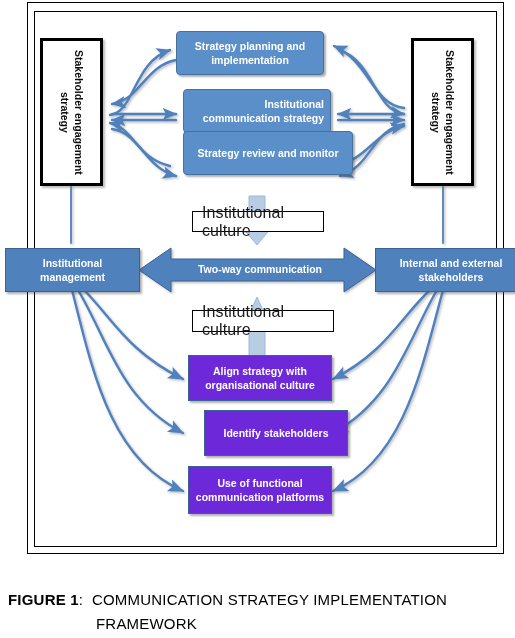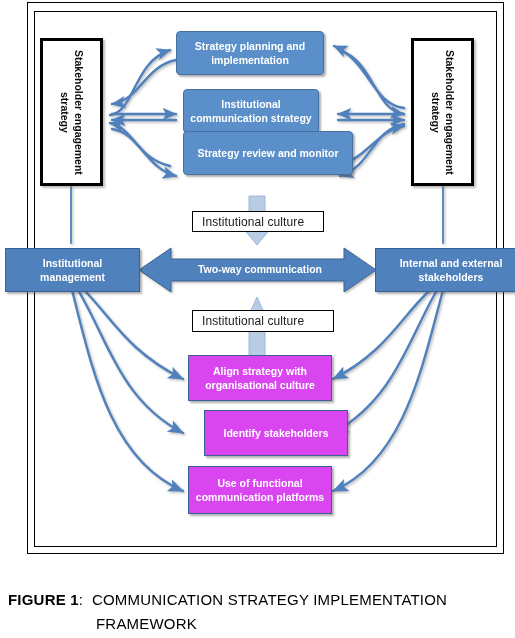--- a/index.html
+++ b/index.html
@@ -42,21 +42,21 @@
   #connectors {
     position: absolute;
     left: 0; top: 0;
     width: 515px; height: 638px;
     pointer-events: none;
   }
 
   
   .pbox {
     position: absolute;
-    background: #d946ef;
+    background: #6d28d9;
     border: 1px solid #3a6294;
     box-shadow: 2px 2px 2px rgba(80,80,80,0.45);
     color: #ffffff;
     font-weight: bold;
     font-size: 10.5px;
     line-height: 14px;
     display: flex;
     align-items: center;
     justify-content: center;
     text-align: center;
@@ -92,21 +92,21 @@
   
   .culture-box {
     position: absolute;
     background: #ffffff;
     border: 1px solid #000000;
     box-sizing: border-box;
     display: flex;
     align-items: center;
     justify-content: flex-start;
     padding-left: 9px;
-    font-size: 12px;
+    font-size: 16px;
     color: #1a1a1a;
     letter-spacing: 0.1px;
   }
 
   
   .endbox {
     position: absolute;
     background: #4f81bd;
     border: 1px solid #3a6294;
     box-shadow: 2px 2px 2px rgba(80,80,80,0.45);
@@ -222,21 +222,21 @@
   </div>
 
   <div class="vbox" style="left:411px; top:38px; width:63px; height:148px;">
     <span class="vtext">Stakeholder engagement strategy</span>
   </div>
 
   <div class="pbox rounded light" style="left:176px; top:31px; width:148px; height:44px;">
     <span>Strategy planning and implementation</span>
   </div>
 
-  <div class="pbox rounded light" style="left:183px; top:89px; width:136px; height:44px;">
+  <div class="pbox rounded light" style="left:183px; top:89px; width:148px; height:44px;text-align:right;">
     <span>Institutional communication strategy</span>
   </div>
 
   <div class="pbox rounded light" style="left:183px; top:131px; width:170px; height:44px;">
     <span>Strategy review and monitor</span>
   </div>
 
   <div class="culture-box" style="left:192px; top:211px; width:132px; height:21px;">
     <span>Institutional culture</span>
   </div>

